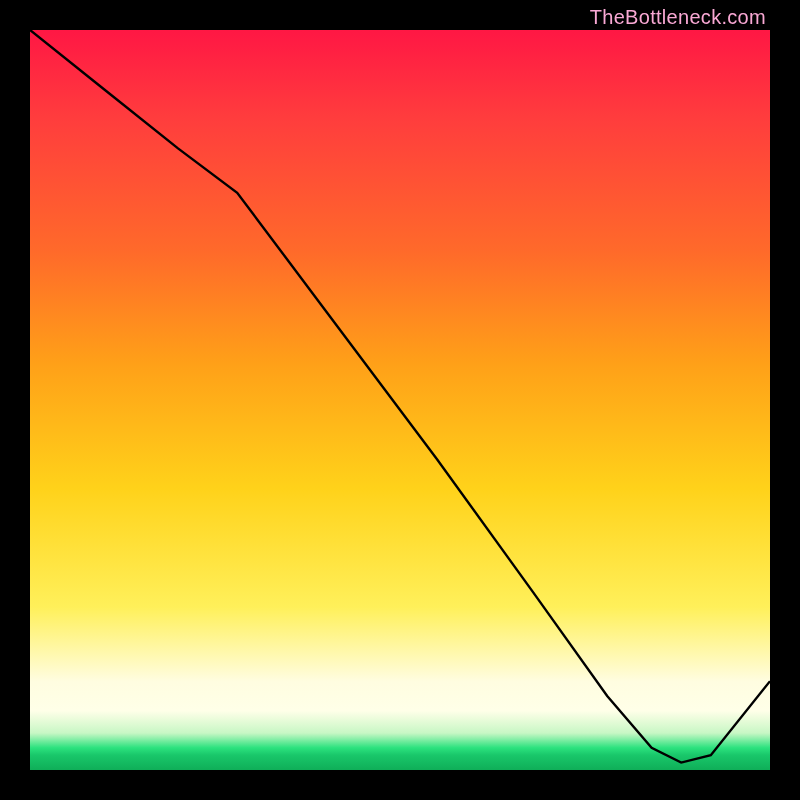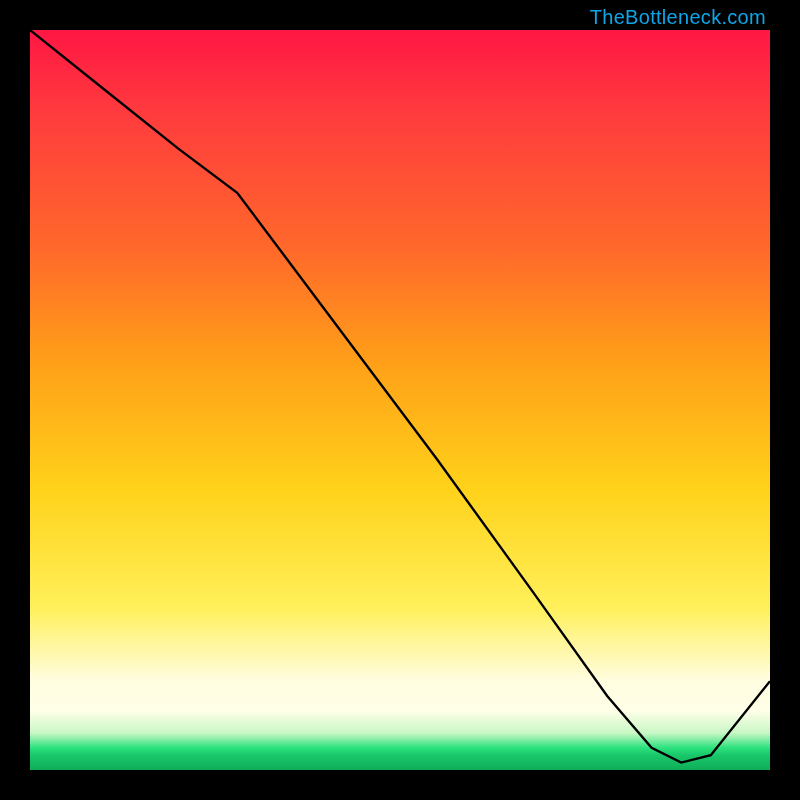--- a/index.html
+++ b/index.html
@@ -39,21 +39,21 @@
       #c8f7c5 95%,
       #2ce27e 97%,
       #19c76a 98%,
       #0fae58 100%
     );
   }
   .attribution {
     position: absolute;
     top: 6px;
     right: 34px;
-    color: #0ea5e9;
+    color: #f9a8d4;
     font-size: 20px;
     letter-spacing: 0.3px;
   }
   .line-label {
     position: absolute;
     color: #e03030;
     font-size: 12px;
     font-weight: bold;
     white-space: nowrap;
   }

